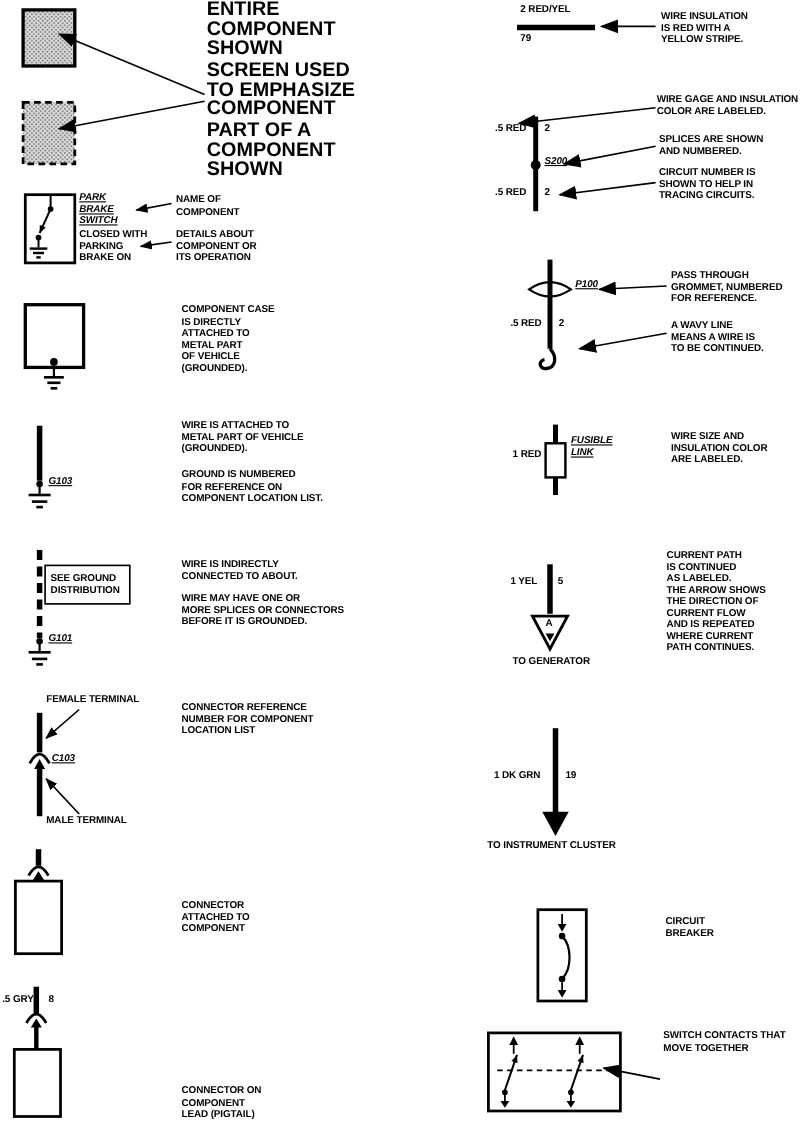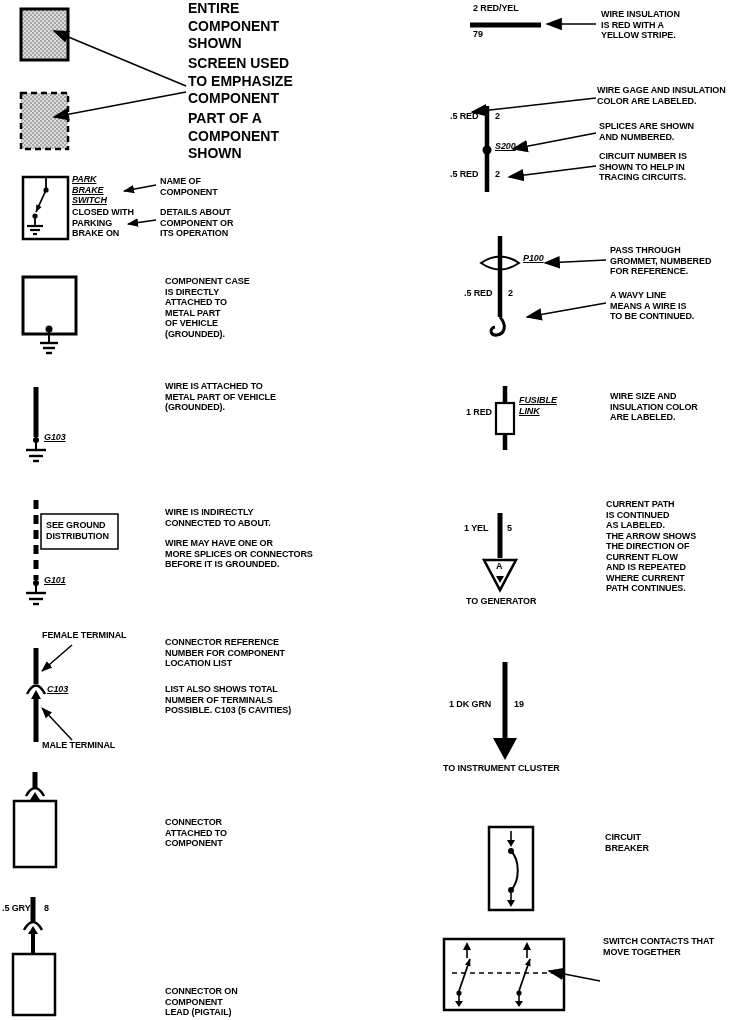--- a/index.html
+++ b/index.html
@@ -2,21 +2,21 @@
 <html><head>
 <meta charset="utf-8">
 <style>
   * { margin:0; padding:0; box-sizing:border-box; }
   html,body { background:#ffffff; }
   .canvas { position:relative; width:733px; height:1020px; background:#fff; overflow:hidden;
             font-family:"Liberation Sans", sans-serif; }
   svg.gfx { position:absolute; left:0; top:0; }
   .txt { position:absolute; font-weight:bold; font-size:9px; line-height:10.5px; color:#000;
          white-space:pre-line; letter-spacing:-0.1px; }
-  .hdr { font-size:14px; line-height:17.5px; letter-spacing:0; }
+  .hdr { font-size:18px; line-height:17.5px; letter-spacing:0; }
   .u { text-decoration:underline;font-style:italic; }
 </style>
 </head>
 <body>
 
 <div class="canvas">
 
   <svg class="gfx" width="733" height="1020" viewBox="0 0 733 1020">
     <defs>
       <pattern id="stip" width="4" height="4" patternUnits="userSpaceOnUse">
@@ -209,39 +209,39 @@
 IS DIRECTLY
 ATTACHED TO
 METAL PART
 OF VEHICLE
 (GROUNDED).</div>
 
   <div class="txt u" style="left:44px;top:432px">G103</div>
   <div class="txt" style="left:165px;top:381px">WIRE IS ATTACHED TO
 METAL PART OF VEHICLE
 (GROUNDED).</div>
+  <div class="txt" style="left:165px;top:426px">GROUND IS NUMBERED
+FOR REFERENCE ON
+COMPONENT LOCATION LIST.</div>
 
   <div class="txt" style="left:46px;top:520px">SEE GROUND
 DISTRIBUTION</div>
   <div class="txt u" style="left:44px;top:575px">G101</div>
   <div class="txt" style="left:165px;top:507px">WIRE IS INDIRECTLY
 CONNECTED TO ABOUT.</div>
   <div class="txt" style="left:165px;top:538px">WIRE MAY HAVE ONE OR
 MORE SPLICES OR CONNECTORS
 BEFORE IT IS GROUNDED.</div>
 
   <div class="txt" style="left:42px;top:630px">FEMALE TERMINAL</div>
   <div class="txt u" style="left:47px;top:684px">C103</div>
   <div class="txt" style="left:42px;top:740px">MALE TERMINAL</div>
   <div class="txt" style="left:165px;top:637px">CONNECTOR REFERENCE
 NUMBER FOR COMPONENT
 LOCATION LIST</div>
-  <div class="txt" style="left:165px;top:684px">LIST ALSO SHOWS TOTAL
-NUMBER OF TERMINALS
-POSSIBLE.  C103 (5 CAVITIES)</div>
 
   <div class="txt" style="left:165px;top:817px">CONNECTOR
 ATTACHED TO
 COMPONENT</div>
 
   <div class="txt" style="left:2px;top:903px">.5 GRY</div>
   <div class="txt" style="left:44px;top:903px">8</div>
   <div class="txt" style="left:165px;top:986px">CONNECTOR ON
 COMPONENT
 LEAD (PIGTAIL)</div>

